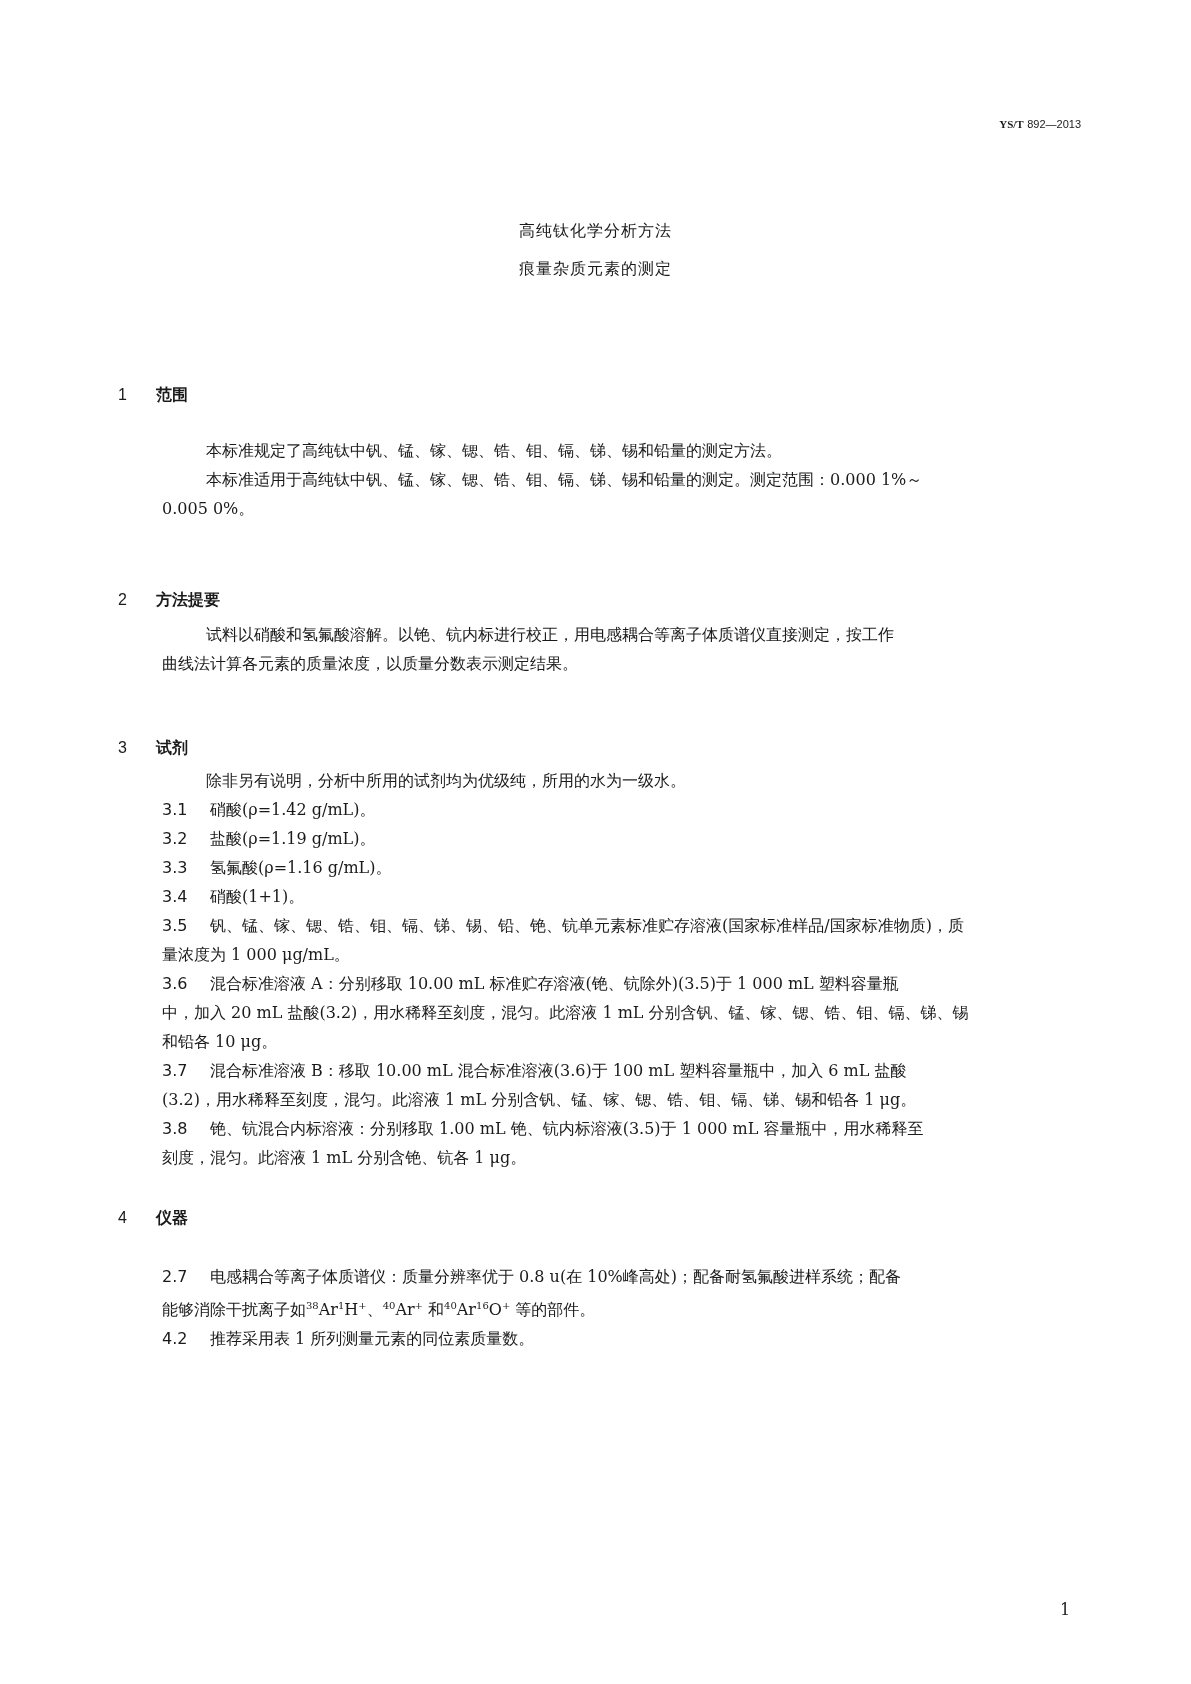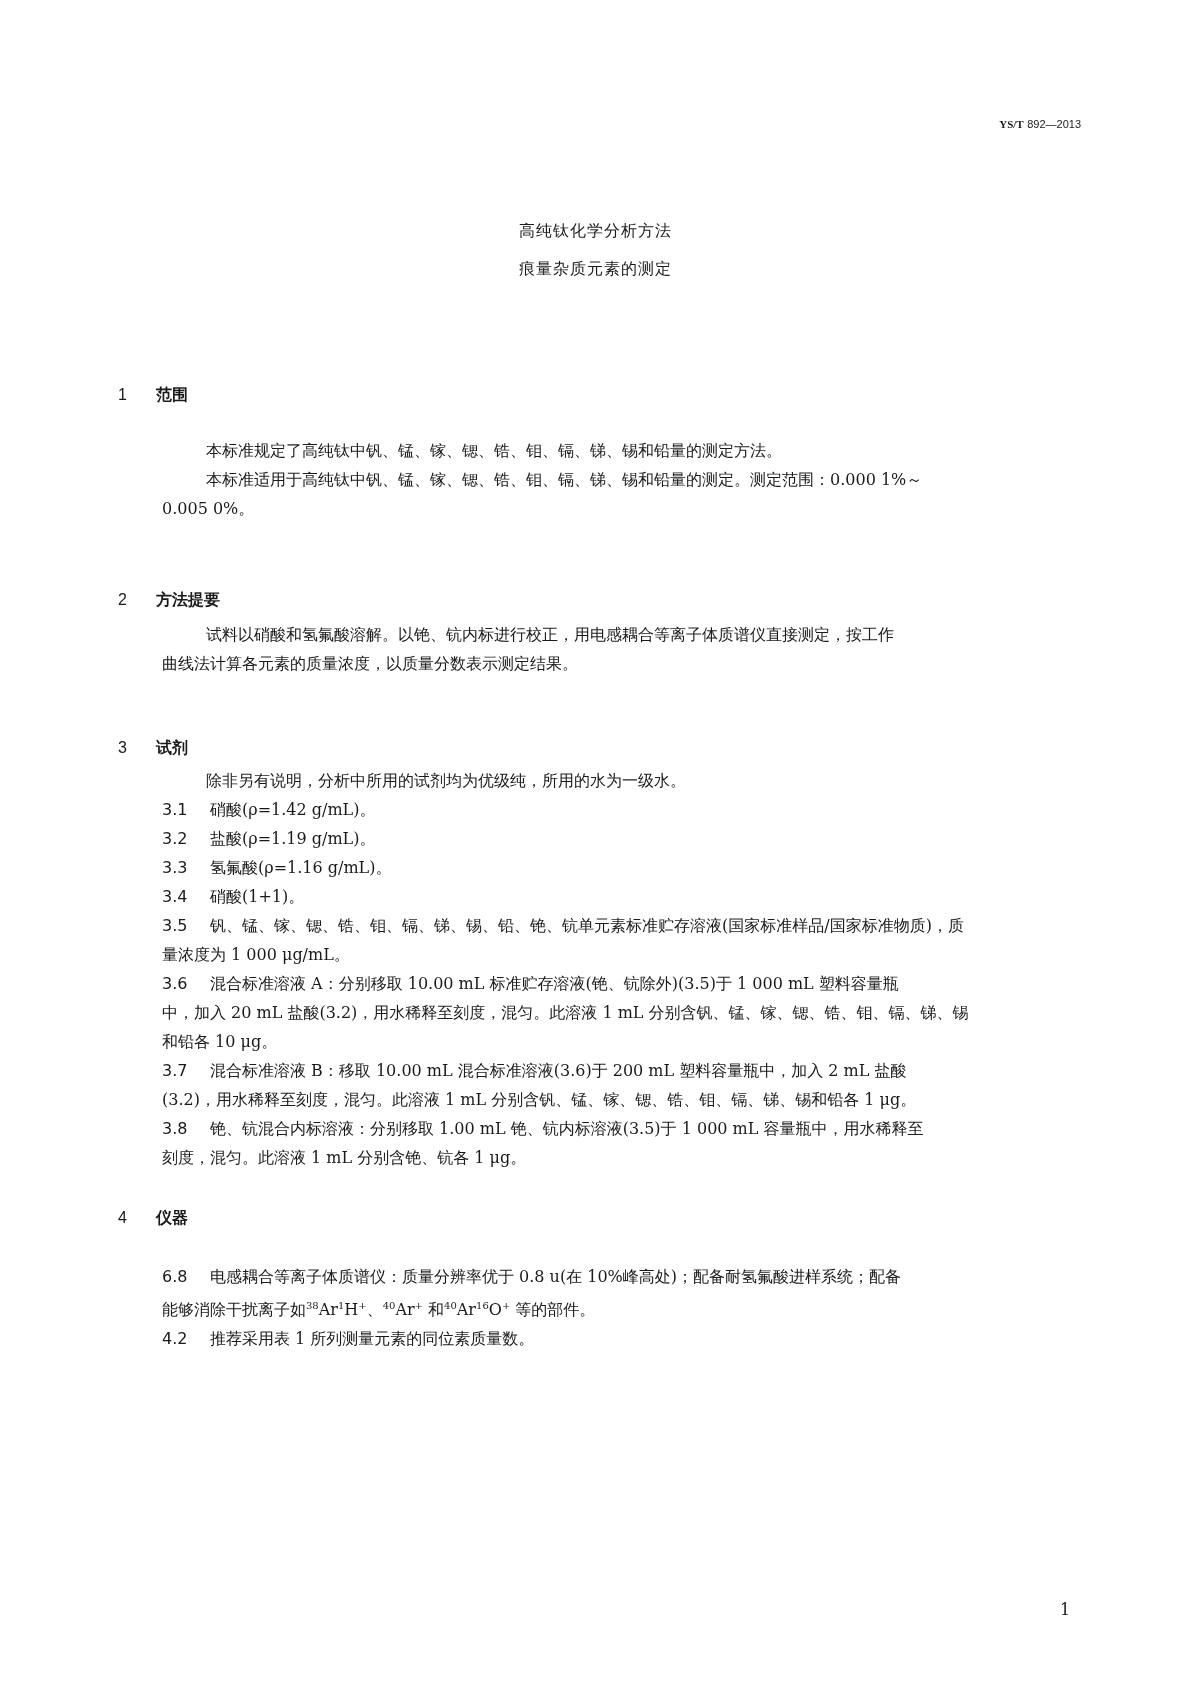--- a/index.html
+++ b/index.html
@@ -55,28 +55,28 @@
   <div class="indent">除非另有说明，分析中所用的试剂均为优级纯，所用的水为一级水。</div>
   <div class="cl"><span class="n">3.1</span><span>硝酸(ρ=1.42 g/mL)。</span></div>
   <div class="cl"><span class="n">3.2</span><span>盐酸(ρ=1.19 g/mL)。</span></div>
   <div class="cl"><span class="n">3.3</span><span>氢氟酸(ρ=1.16 g/mL)。</span></div>
   <div class="cl"><span class="n">3.4</span><span>硝酸(1+1)。</span></div>
   <div class="cl"><span class="n">3.5</span><span>钒、锰、镓、锶、锆、钼、镉、锑、锡、铅、铯、钪单元素标准贮存溶液(国家标准样品/国家标准物质)，质</span></div>
   <div>量浓度为 1 000 μg/mL。</div>
   <div class="cl"><span class="n">3.6</span><span>混合标准溶液 A：分别移取 10.00 mL 标准贮存溶液(铯、钪除外)(3.5)于 1 000 mL 塑料容量瓶</span></div>
   <div>中，加入 20 mL 盐酸(3.2)，用水稀释至刻度，混匀。此溶液 1 mL 分别含钒、锰、镓、锶、锆、钼、镉、锑、锡</div>
   <div>和铅各 10 μg。</div>
-  <div class="cl"><span class="n">3.7</span><span>混合标准溶液 B：移取 10.00 mL 混合标准溶液(3.6)于 200 mL 塑料容量瓶中，加入 2 mL 盐酸</span></div>
+  <div class="cl"><span class="n">3.7</span><span>混合标准溶液 B：移取 10.00 mL 混合标准溶液(3.6)于 100 mL 塑料容量瓶中，加入 6 mL 盐酸</span></div>
   <div>(3.2)，用水稀释至刻度，混匀。此溶液 1 mL 分别含钒、锰、镓、锶、锆、钼、镉、锑、锡和铅各 1 μg。</div>
   <div class="cl"><span class="n">3.8</span><span>铯、钪混合内标溶液：分别移取 1.00 mL 铯、钪内标溶液(3.5)于 1 000 mL 容量瓶中，用水稀释至</span></div>
   <div>刻度，混匀。此溶液 1 mL 分别含铯、钪各 1 μg。</div>
 </div>
 
 <div class="h" style="top:1208px">
   <span class="n">4</span><span>仪器</span>
 </div>
 <div class="p" style="top:1262px">
-  <div class="cl"><span class="n">6.8</span><span>电感耦合等离子体质谱仪：质量分辨率优于 0.8 u(在 10%峰高处)；配备耐氢氟酸进样系统；配备</span></div>
+  <div class="cl"><span class="n">2.7</span><span>电感耦合等离子体质谱仪：质量分辨率优于 0.8 u(在 10%峰高处)；配备耐氢氟酸进样系统；配备</span></div>
   <div><span>能够消除干扰离子如</span><sup>38</sup>Ar<sup>1</sup>H<sup>+</sup>、<sup>40</sup>Ar<sup>+</sup> 和<sup>40</sup>Ar<sup>16</sup>O<sup>+</sup> <span>等的部件。</span></div>
   <div class="cl"><span class="n">4.2</span><span>推荐采用表 1 所列测量元素的同位素质量数。</span></div>
 </div>
 
 <div class="pageno">1</div>
 
 </body></html>

